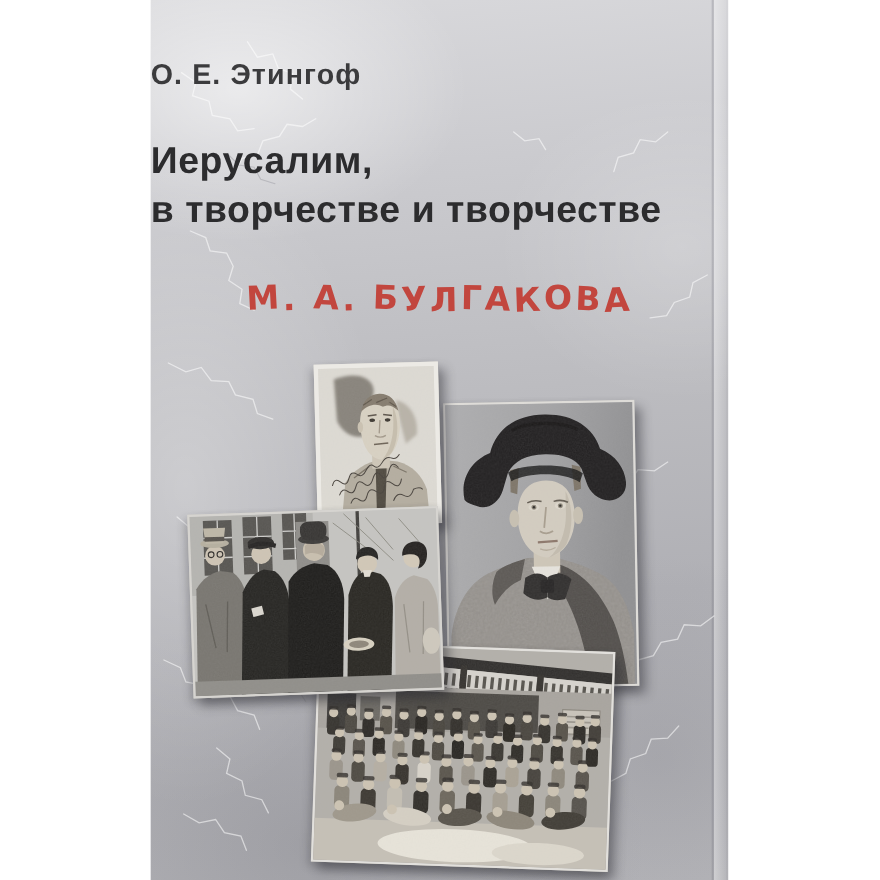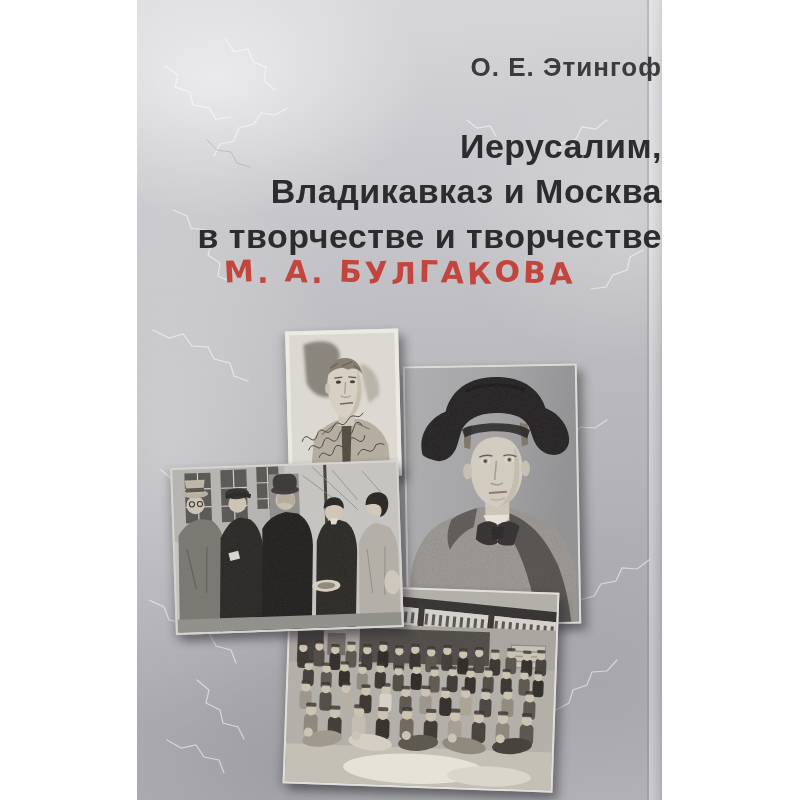--- a/index.html
+++ b/index.html
@@ -11,23 +11,23 @@
       radial-gradient(ellipse 260px 420px at 6% 55%, rgba(255,255,255,.28), transparent 70%),
       radial-gradient(ellipse 240px 200px at 92% 28%, rgba(255,255,255,.20), transparent 70%),
       radial-gradient(ellipse 300px 260px at 88% 86%, rgba(118,118,126,.22), transparent 70%),
       radial-gradient(ellipse 420px 300px at 28% 96%, rgba(108,108,116,.30), transparent 72%),
       linear-gradient(175deg,#d9d9dc 0%,#cbcbcf 20%,#bcbcc0 45%,#b0b0b5 68%,#b6b6ba 100%);}
   .cover::before{content:"";position:absolute;right:13px;top:0;width:2px;height:100%;
       background:rgba(120,120,128,.30);}
   .cover::after{content:"";position:absolute;right:2px;top:0;width:11px;height:100%;
       background:linear-gradient(90deg,rgba(255,255,255,.38),rgba(255,255,255,.08));}
   .cracks{position:absolute;left:0;top:0;z-index:1;pointer-events:none;}
-  .author{position:absolute;top:52px;left:0;width:100%;text-align:right;z-index:2;
+  .author{position:absolute;top:52px;left:0;width:100%;text-align:left;z-index:2;
       font-weight:700;font-size:26px;color:#3b3b3d;letter-spacing:1px;}
-  .title{position:absolute;top:124px;left:0;width:100%;text-align:right;z-index:2;
+  .title{position:absolute;top:124px;left:0;width:100%;text-align:left;z-index:2;
       font-weight:700;font-size:34px;line-height:45px;color:#2c2c2e;letter-spacing:.5px;}
   .red-title{position:absolute;top:255px;left:0;width:100%;text-align:center;z-index:2;
       font-family:"DejaVu Sans",sans-serif;font-weight:700;font-size:30px;
       letter-spacing:3px;color:#c2463e;}
   .photo{position:absolute;box-sizing:border-box;
       box-shadow:6px 7px 10px rgba(45,45,52,.45), -3px 4px 8px rgba(45,45,52,.22);}
   .photo svg{display:block;width:100%;height:100%;}
   .photo1{left:150px;top:330px;width:113px;height:147px;transform:rotate(-1.5deg);
       z-index:4;border:4px solid #eceae5;background:#dedbd4;}
   .photo2{left:268px;top:365px;width:174px;height:260px;transform:rotate(-1deg);
@@ -66,21 +66,20 @@
         <path d="M70,140 l10,10 l14,2 l6,11 l13,4"></path>
         <path d="M440,540 l-10,9 l-13,1 l-6,11"></path>
         <path d="M110,620 l11,8 l13,-1 l7,11"></path>
       </g>
     </svg>
 
     <div class="author">О. Е. Этингоф</div>
 
     <div class="title">
       <div>Иерусалим,</div>
-      <div>Владикавказ и Москва</div>
       <div>в творчестве и творчестве</div>
     </div>
 
     <div class="red-title"><span style="display:inline-block;transform:rotate(-3deg) translateY(-1px)">М</span><span style="display:inline-block;transform:rotate(-1deg) translateY(0px)">.</span><span style="display:inline-block;width:0.45em"></span><span style="display:inline-block;transform:rotate(3deg) translateY(-1px)">А</span><span style="display:inline-block;transform:rotate(-2deg) translateY(0px)">.</span><span style="display:inline-block;width:0.45em"></span><span style="display:inline-block;transform:rotate(2deg) translateY(-1px)">Б</span><span style="display:inline-block;transform:rotate(-3deg) translateY(0px)">У</span><span style="display:inline-block;transform:rotate(-1deg) translateY(1px)">Л</span><span style="display:inline-block;transform:rotate(1deg) translateY(-1px)">Г</span><span style="display:inline-block;transform:rotate(3deg) translateY(0px)">А</span><span style="display:inline-block;transform:rotate(-2deg) translateY(1px)">К</span><span style="display:inline-block;transform:rotate(0deg) translateY(-1px)">О</span><span style="display:inline-block;transform:rotate(2deg) translateY(0px)">В</span><span style="display:inline-block;transform:rotate(-3deg) translateY(1px)">А</span></div>
 
     <div class="photo photo2">
       <svg viewBox="0 0 170 256" preserveAspectRatio="none">
         <defs>
           <linearGradient id="bg2" x1="0" y1="0" x2="1" y2="0.25">
             <stop offset="0" stop-color="#aeaeb0"></stop>

